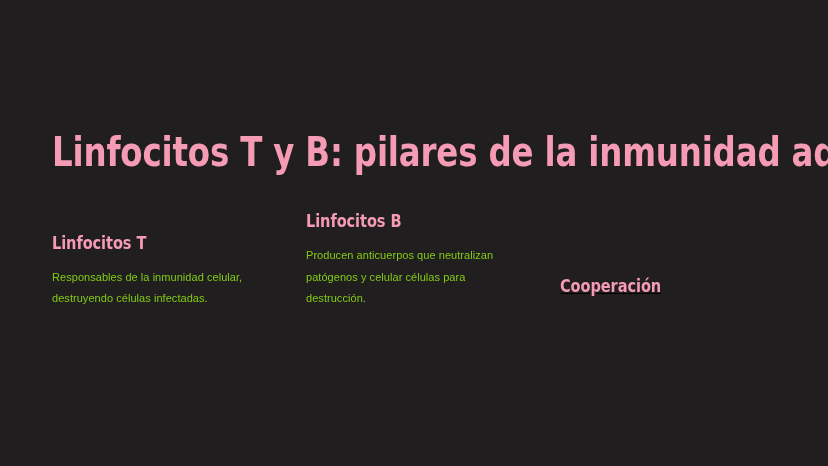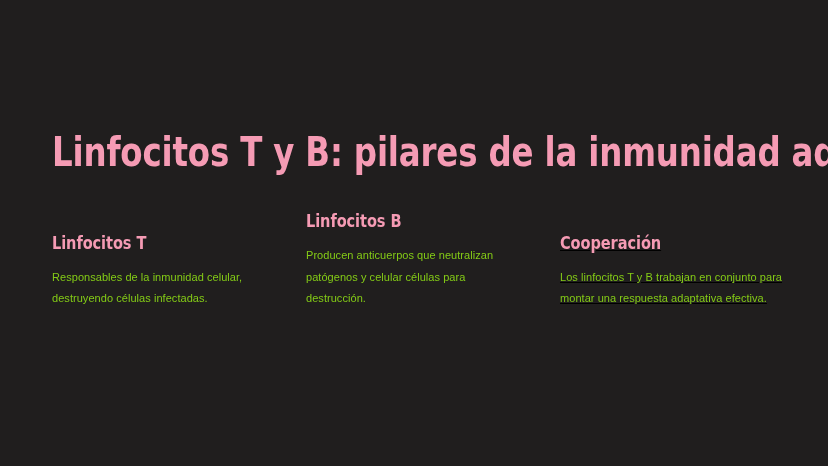--- a/index.html
+++ b/index.html
@@ -97,17 +97,16 @@
       <p class="col-body">Responsables de la inmunidad celular, destruyendo células infectadas.</p>
     </div>
 
     <div class="column">
       <h2 class="col-heading">Linfocitos B</h2>
       <p class="col-body">Producen anticuerpos que neutralizan patógenos y celular células para destrucción.</p>
     </div>
 
     <div class="column">
       <h2 class="col-heading">Cooperación</h2>
-      <p class="col-body">Los linfocitos T y B trabajan en conjunto para montar una respuesta adaptativa efectiva.</p>
     </div>
 
   </div>
 </div>
 
 </body></html>

